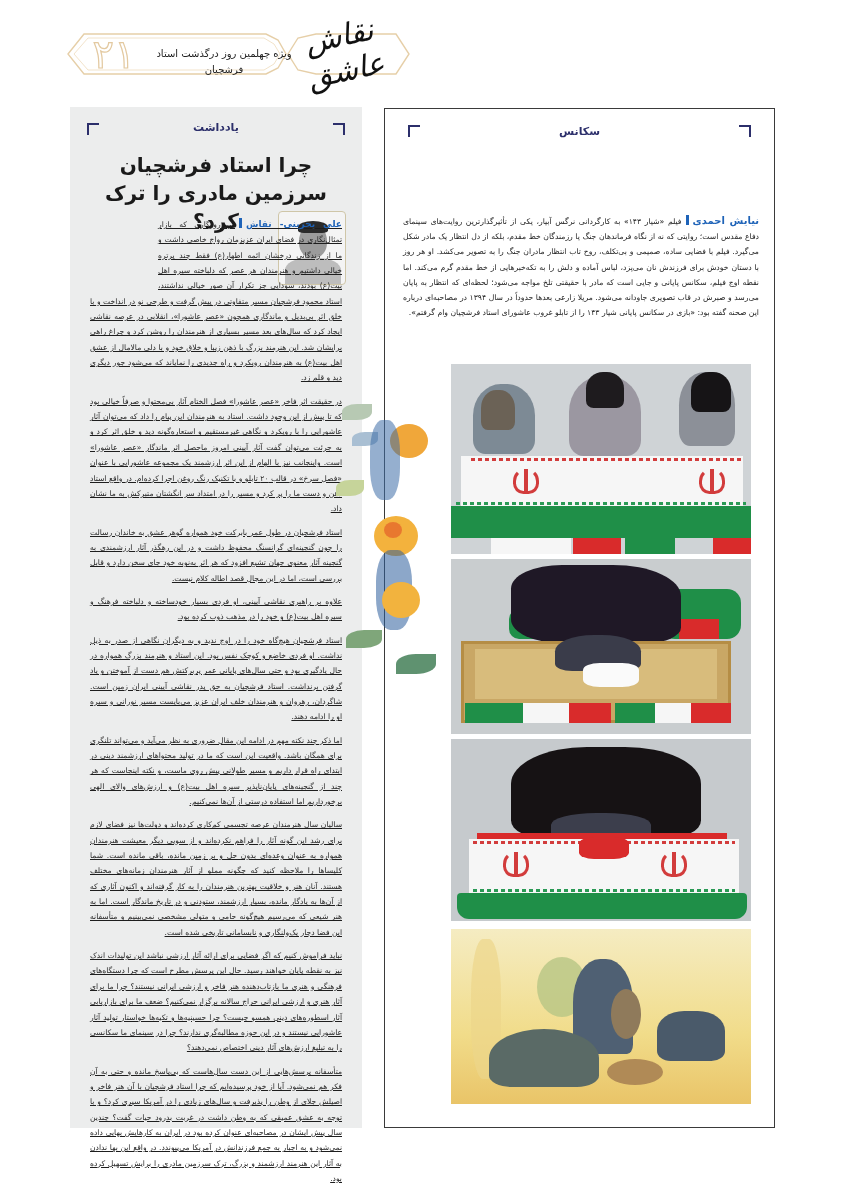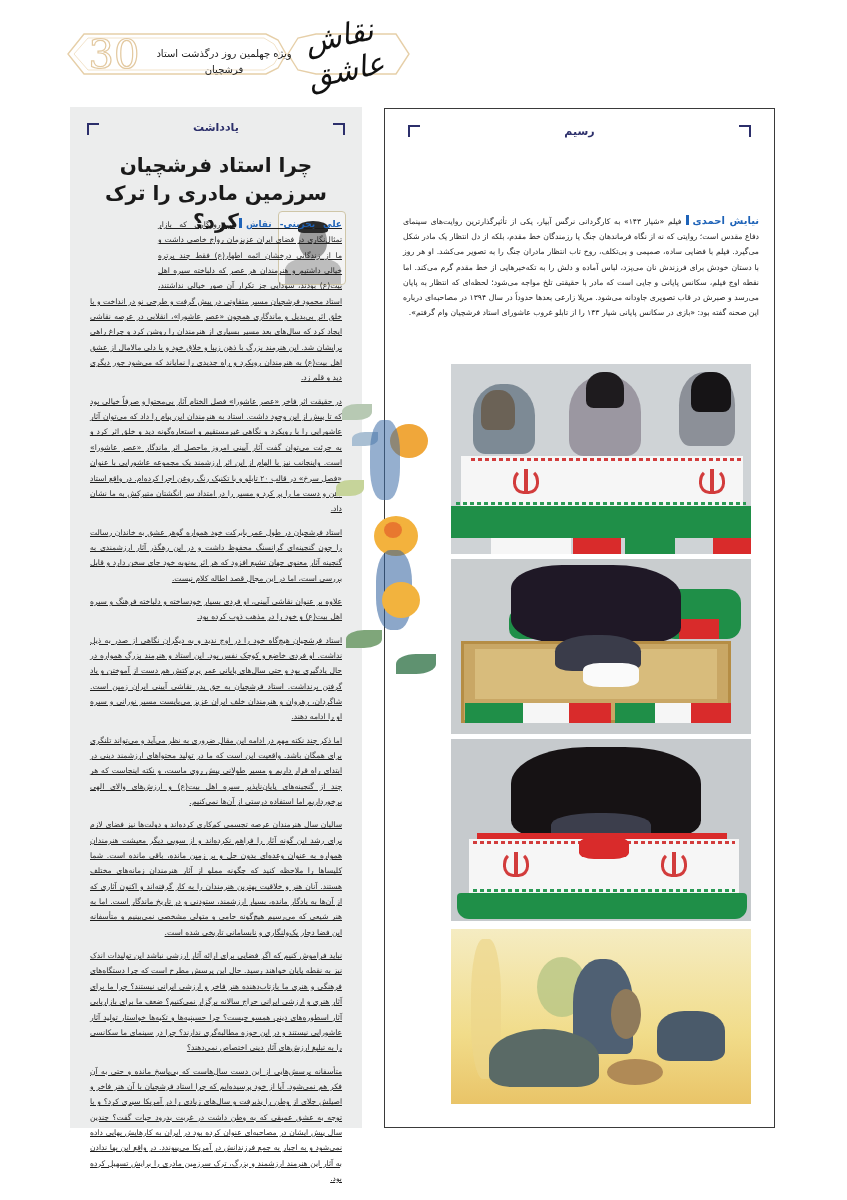--- a/index.html
+++ b/index.html
@@ -84,21 +84,21 @@
 </style>
 </head>
 <body>
 
 <div class="banner">
   <svg width="345" height="52">
     <path d="M2 26 L18 6 L200 6 L212 12 L220 26 L212 40 L200 46 L18 46 Z" fill="none" stroke="#e6cfa8" stroke-width="1.4"></path>
     <path d="M8 26 L22 10 L198 10 L208 16 L214 26 L208 36 L198 42 L22 42 Z" fill="none" stroke="#efdcbc" stroke-width="0.8"></path>
     <path d="M222 26 L232 10 L250 6 L330 6 L343 26 L330 46 L250 46 L232 42 Z" fill="none" stroke="#e6cfa8" stroke-width="1.4"></path>
   </svg>
-  <div class="banner-number">30</div>
+  <div class="banner-number">۲۱</div>
   <div class="banner-sub">ویژه چهلمین روز درگذشت استاد فرشچیان</div>
 </div>
 <div class="logo">
   <div class="logo-text">نقاش عاشق</div>
 </div>
 
 <section class="left-col">
   <div class="corner tl"></div>
   <div class="corner tr"></div>
   <div class="kicker">یادداشت</div>
@@ -110,33 +110,33 @@
     <div class="hair"></div>
   </div>
 
   <div class="left-body">
     <div class="float-space"></div>
     <p>
       <span class="byline">علی بحرینی- نقاش</span><span class="bar"></span><span>در روزگاری که بازار تمثال‌نگاری در فضای ایران عزیزمان رواج خاصی داشت و ما از زندگانی درخشان ائمه اطهار(ع) فقط چند پرتره خیالی داشتیم و هنرمندان هر عصر که دلباخته سیره اهل بیت(ع) بودند، سودایی جز تکرار آن صور خیالی نداشتند، استاد محمود فرشچیان مسیر متفاوتی در پیش گرفت و طرحی نو در انداخت و با خلق اثر بی‌بدیل و ماندگاری همچون «عصر عاشورا»، انقلابی در عرصه نقاشی ایجاد کرد که سال‌های بعد مسیر بسیاری از هنرمندان را روشن کرد و چراغ راهی برایشان شد. این هنرمند بزرگ با ذهن زیبا و خلاق خود و با دلی مالامال از عشق اهل بیت(ع) به هنرمندان رویکرد و راه جدیدی را نمایاند که می‌شود جور دیگری دید و قلم زد.</span>
     </p>
     <p>در حقیقت اثر فاخر «عصر عاشورا» فصل الختام آثار بی‌محتوا و صرفاً خیالی بود که تا پیش از این وجود داشت. استاد به هنرمندان این پیام را داد که می‌توان آثار عاشورایی را با رویکرد و نگاهی غیرمستقیم و استعاره‌گونه دید و خلق اثر کرد و به جرئت می‌توان گفت آثار آیینی امروز ماحصل اثر ماندگار «عصر عاشورا» است. واینجانب نیز با الهام از این اثر ارزشمند یک مجموعه عاشورایی با عنوان «فصل سرخ» در قالب ۲۰ تابلو و با تکنیک رنگ روغن اجرا کرده‌ام. در واقع استاد ذهن و دست ما را پر کرد و مسیر را در امتداد سر انگشتان متبرکش به ما نشان داد.</p>
     <p>استاد فرشچیان در طول عمر بابرکت خود همواره گوهر عشق به خاندان رسالت را چون گنجینه‌ای گرانسنگ محفوظ داشت و در این رهگذر آثار ارزشمندی به گنجینه آثار معنوی جهان تشیع افزود که هر اثر به‌نوبه خود جای سخن دارد و قابل بررسی است، اما در این مجال قصد اطاله کلام نیست.</p>
-    <p>علاوه بر عنوان نقاشی آیینی، او فردی بسیار خودساخته و دلباخته فرهنگ و سیره اهل بیت(ع) و خود را در مذهب ذوب کرده بود.</p>
+    <p>علاوه بر راهبری نقاشی آیینی، او فردی بسیار خودساخته و دلباخته فرهنگ و سیره اهل بیت(ع) و خود را در مذهب ذوب کرده بود.</p>
     <p>استاد فرشچیان هیچ‌گاه خود را در اوج ندید و به دیگران نگاهی از صدر به ذیل نداشت. او فردی خاضع و کوچک نفس بود. این استاد و هنرمند بزرگ همواره در حال یادگیری بود و حتی سال‌های پایانی عمر پربرکتش هم دست از آموختن و یاد گرفتن برنداشت. استاد فرشچیان به حق پدر نقاشی آیینی ایران زمین است. شاگردان، رهروان و هنرمندان خلف ایران عزیز می‌بایست مسیر نورانی و سیره او را ادامه دهند.</p>
     <p>اما ذکر چند نکته مهم در ادامه این مقال ضروری به نظر می‌آید و می‌تواند تلنگری برای همگان باشد. واقعیت این است که ما در تولید محتواهای ارزشمند دینی در ابتدای راه قرار داریم و مسیر طولانی پیش روی ماست، و نکته اینجاست که هر چند از گنجینه‌های پایان‌ناپذیر سیره اهل بیت(ع) و ارزش‌های والای الهی برخورداریم اما استفاده درستی از آن‌ها نمی‌کنیم.</p>
     <p>سالیان سال هنرمندان عرصه تجسمی کم‌کاری کرده‌اند و دولت‌ها نیز فضای لازم برای رشد این گونه آثار را فراهم نکرده‌اند و از سویی دیگر معیشت هنرمندان همواره به عنوان وعده‌ای بدون حل و بر زمین مانده، باقی مانده است. شما کلیساها را ملاحظه کنید که چگونه مملو از آثار هنرمندان زمانه‌های مختلف هستند. آنان هنر و خلاقیت بهترین هنرمندان را به کار گرفته‌اند و اکنون آثاری که از آن‌ها به یادگار مانده، بسیار ارزشمند، ستودنی و در تاریخ ماندگار است. اما به هنر شیعی که می‌رسیم هیچ‌گونه حامی و متولی مشخصی نمی‌بینیم و متأسفانه این فضا دچار یک‌ولنگاری و نابسامانی تاریخی شده است.</p>
     <p>نباید فراموش کنیم که اگر فضایی برای ارائه آثار ارزشی نباشد این تولیدات اندک نیز به نقطه پایان خواهند رسید. حال این پرسش مطرح است که چرا دستگاه‌های فرهنگی و هنری ما بازتاب‌دهنده هنر فاخر و ارزشی ایرانی نیستند؟ چرا ما برای آثار هنری و ارزشی ایرانی حراج سالانه برگزار نمی‌کنیم؟ ضعف ما برای بازاریابی آثار اسطوره‌های دینی همسو چیست؟ چرا حسینیه‌ها و تکیه‌ها خواستار تولید آثار عاشورایی نیستند و در این حوزه مطالبه‌گری ندارند؟ چرا در سینمای ما سکانسی را به تبلیغ ارزش‌های آثار دینی اختصاص نمی‌دهند؟</p>
     <p>متأسفانه پرسش‌هایی از این دست سال‌هاست که بی‌پاسخ مانده و حتی به آن فکر هم نمی‌شود. آیا از خود پرسیده‌ایم که چرا استاد فرشچیان با آن هنر فاخر و اصیلش جلای از وطن را پذیرفت و سال‌های زیادی را در آمریکا سپری کرد؟ و با توجه به عشق عمیقی که به وطن داشت در غربت بدرود حیات گفت؟ چندین سال پیش ایشان در مصاحبه‌ای عنوان کرده بود در ایران به کارهایش بهایی داده نمی‌شود و به اجبار به جمع فرزندانش در آمریکا می‌پیوندد. در واقع این بها ندادن به آثار این هنرمند ارزشمند و بزرگ، ترک سرزمین مادری را برایش تسهیل کرده بود.</p>
   </div>
 </section>
 
 <section class="right-box">
   <div class="corner tl"></div>
   <div class="corner tr"></div>
-  <div class="kicker">رسیم</div>
+  <div class="kicker">سکانس</div>
   <h1 class="headline">
     <br>
   </h1>
   <div class="right-body">
     <span class="byline">نیایش احمدی</span><span class="bar"></span><span>فیلم «شیار ۱۴۳» به کارگردانی نرگس آبیار، یکی از تأثیرگذارترین روایت‌های سینمای دفاع مقدس است؛ روایتی که نه از نگاه فرماندهان جنگ یا رزمندگان خط مقدم، بلکه از دل انتظار یک مادر شکل می‌گیرد. فیلم با فضایی ساده، صمیمی و بی‌تکلف، روح تاب انتظار مادران جنگ را به تصویر می‌کشد. او هر روز با دستان خودش برای فرزندش نان می‌پزد، لباس آماده و دلش را به تکه‌خبرهایی از خط مقدم گرم می‌کند. اما نقطه اوج فیلم، سکانس پایانی و جایی است که مادر با حقیقتی تلخ مواجه می‌شود؛ لحظه‌ای که انتظار به پایان می‌رسد و صبرش در قاب تصویری جاودانه می‌شود. مریلا زارعی بعدها حدوداً در سال ۱۳۹۴ در مصاحبه‌ای درباره این صحنه گفته بود: «بازی در سکانس پایانی شیار ۱۴۳ را از تابلو غروب عاشورای استاد فرشچیان وام گرفتم».</span>
   </div>
 
   <div class="photo photo-1" title="سه زن در کنار تابوت پوشیده با پرچم ایران">
     <div class="figure" style="left:22px;top:20px;width:62px;height:70px;background:#7d8a95;"></div>
     <div class="figure" style="left:30px;top:26px;width:34px;height:40px;background:#6b6256;"></div>

